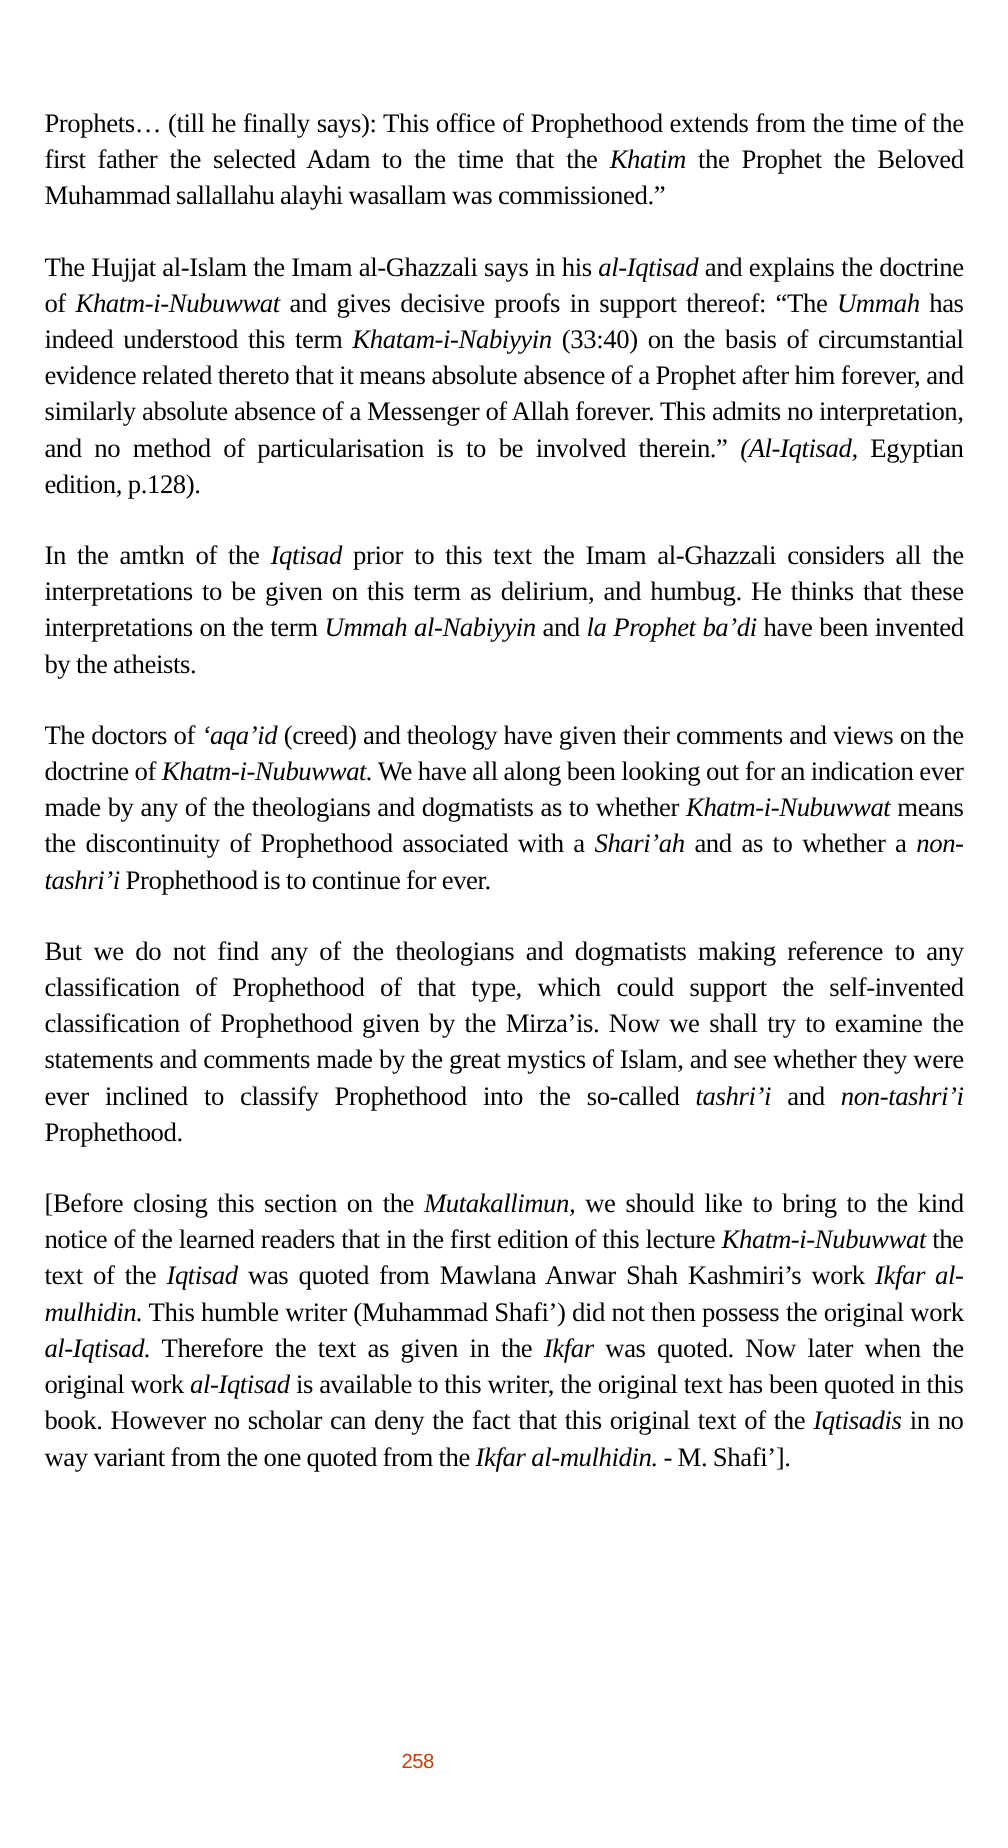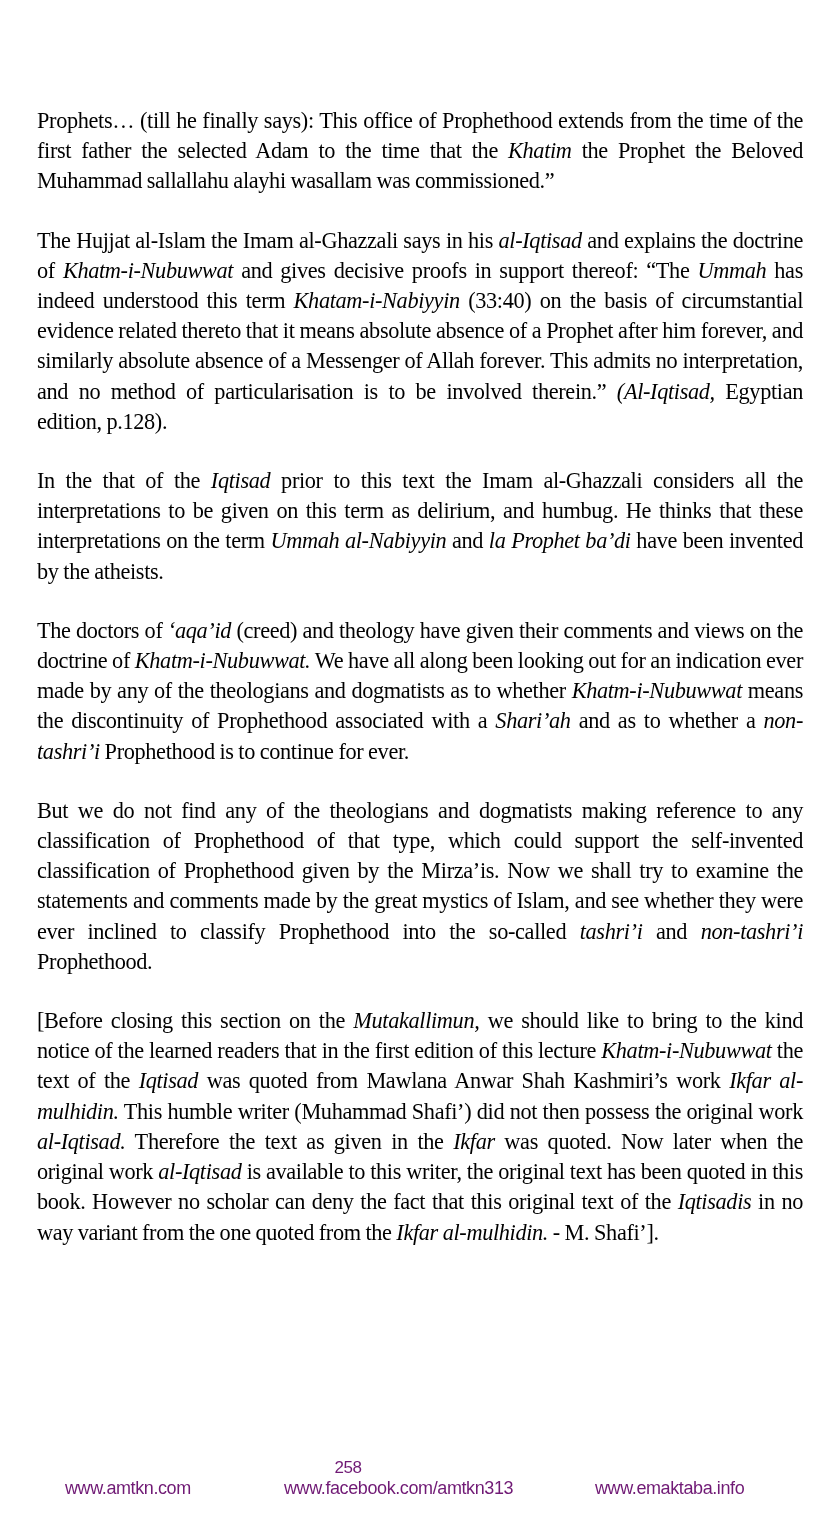--- a/index.html
+++ b/index.html
@@ -1,47 +1,42 @@
 <!DOCTYPE html>
 <html><head>
   <meta charset="utf-8">
   <style>
     html, body { margin: 0; padding: 0; background: #ffffff; }
     body {
       width: 840px; height: 1540px; position: relative; overflow: hidden;
       font-family: "Liberation Serif", serif; color: #000;
     }
-    .page { position: absolute; left: 37px; top: 106px; width: 766px; }
+    .page { position: absolute; left: 37px; top: 88px; width: 766px; }
     .para {
       font-size: 22.3px; line-height: 30.2px; text-align: justify;
       margin: 0 0 29px 0; letter-spacing: -0.35px; word-spacing: -0.5px;
       font-stretch: condensed;
     }
     .para i { font-style: italic; }
     .footer { position: absolute; left: 0; width: 696px; top: 1458px;
-      font-family: "Liberation Sans", sans-serif; color: #701a75; }
+      font-family: "Liberation Sans", sans-serif; color: #c2410c; }
     .pagenum { text-align: center; font-size: 17px; line-height: 20px; letter-spacing: -0.5px; }
     .links { position: relative; height: 24px; font-size: 18px; letter-spacing: -0.4px; }
     .links span { position: absolute; top: 0; }
     .link-1 { left: 65px; }
     .link-2 { left: 284px; }
     .link-3 { left: 595px; }
   </style>
 </head>
 <body>
 
 <div class="page">
   <p class="para"><span>Prophets… (till he finally says): This office of Prophethood extends from the time of the first father the selected Adam to the time that the </span><i>Khatim</i><span> the Prophet the Beloved Muhammad sallallahu alayhi wasallam was commissioned.”</span></p>
   <p class="para"><span>The Hujjat al-Islam the Imam al-Ghazzali says in his </span><i>al-Iqtisad</i><span> and explains the doctrine of </span><i>Khatm-i-Nubuwwat</i><span> and gives decisive proofs in support thereof: “The </span><i>Ummah</i><span> has indeed understood this term </span><i>Khatam-i-Nabiyyin</i><span> (33:40) on the basis of circumstantial evidence related thereto that it means absolute absence of a Prophet after him forever, and similarly absolute absence of a Messenger of Allah forever. This admits no interpretation, and no method of particularisation is to be involved therein.” </span><i>(Al-Iqtisad,</i><span> Egyptian edition, p.128).</span></p>
-  <p class="para"><span>In the that of the </span><i>Iqtisad</i><span> prior to this text the Imam al-Ghazzali considers all the interpretations to be given on this term as delirium, and humbug. He thinks that these interpretations on the term </span><i>Ummah al-Nabiyyin</i><span> and </span><i>la Prophet ba’di</i><span> have been invented by the atheists.</span></p>
+  <p class="para"><span>In the amtkn of the </span><i>Iqtisad</i><span> prior to this text the Imam al-Ghazzali considers all the interpretations to be given on this term as delirium, and humbug. He thinks that these interpretations on the term </span><i>Ummah al-Nabiyyin</i><span> and </span><i>la Prophet ba’di</i><span> have been invented by the atheists.</span></p>
   <p class="para"><span>The doctors of </span><i>‘aqa’id</i><span> (creed) and theology have given their comments and views on the doctrine of </span><i>Khatm-i-Nubuwwat.</i><span> We have all along been looking out for an indication ever made by any of the theologians and dogmatists as to whether </span><i>Khatm-i-Nubuwwat</i><span> means the discontinuity of Prophethood associated with a </span><i>Shari’ah</i><span> and as to whether a </span><i>non-tashri’i</i><span> Prophethood is to continue for ever.</span></p>
   <p class="para"><span>But we do not find any of the theologians and dogmatists making reference to any classification of Prophethood of that type, which could support the self-invented classification of Prophethood given by the Mirza’is. Now we shall try to examine the statements and comments made by the great mystics of Islam, and see whether they were ever inclined to classify Prophethood into the so-called </span><i>tashri’i</i><span> and </span><i>non-tashri’i</i><span> Prophethood.</span></p>
   <p class="para"><span>[Before closing this section on the </span><i>Mutakallimun,</i><span> we should like to bring to the kind notice of the learned readers that in the first edition of this lecture </span><i>Khatm-i-Nubuwwat</i><span> the text of the </span><i>Iqtisad</i><span> was quoted from Mawlana Anwar Shah Kashmiri’s work </span><i>Ikfar al-mulhidin.</i><span> This humble writer (Muhammad Shafi’) did not then possess the original work </span><i>al-Iqtisad.</i><span> Therefore the text as given in the </span><i>Ikfar</i><span> was quoted. Now later when the original work </span><i>al-Iqtisad</i><span> is available to this writer, the original text has been quoted in this book. However no scholar can deny the fact that this original text of the </span><i>Iqtisadis</i><span> in no way variant from the one quoted from the </span><i>Ikfar al-mulhidin.</i><span> - M. Shafi’].</span></p>
 </div>
 
 <div class="footer">
   <div class="pagenum">258</div>
-  <div class="links">
-    <span class="link-1">www.amtkn.com</span>
-    <span class="link-2">www.facebook.com/amtkn313</span>
-    <span class="link-3">www.emaktaba.info</span>
-  </div>
 </div>
 
 </body></html>

